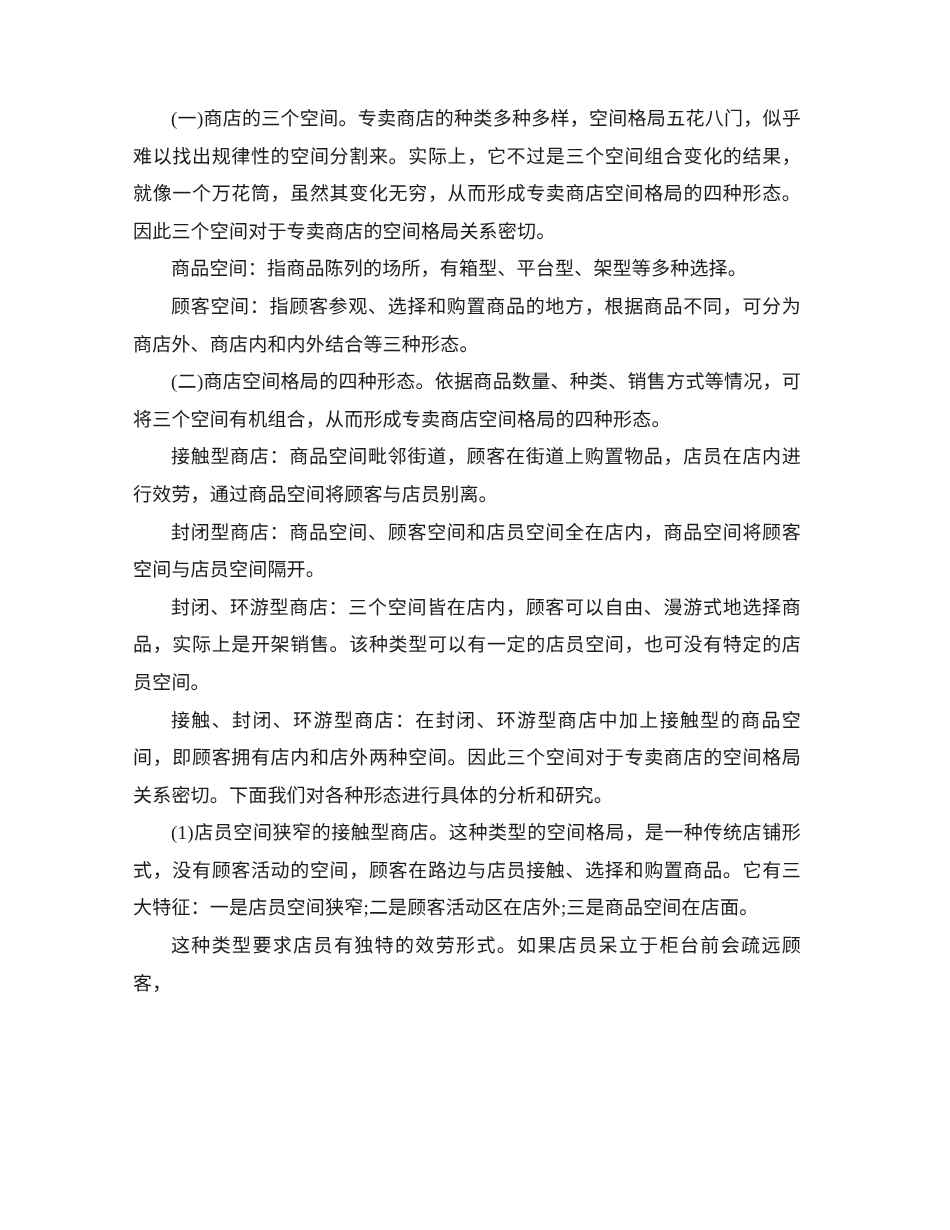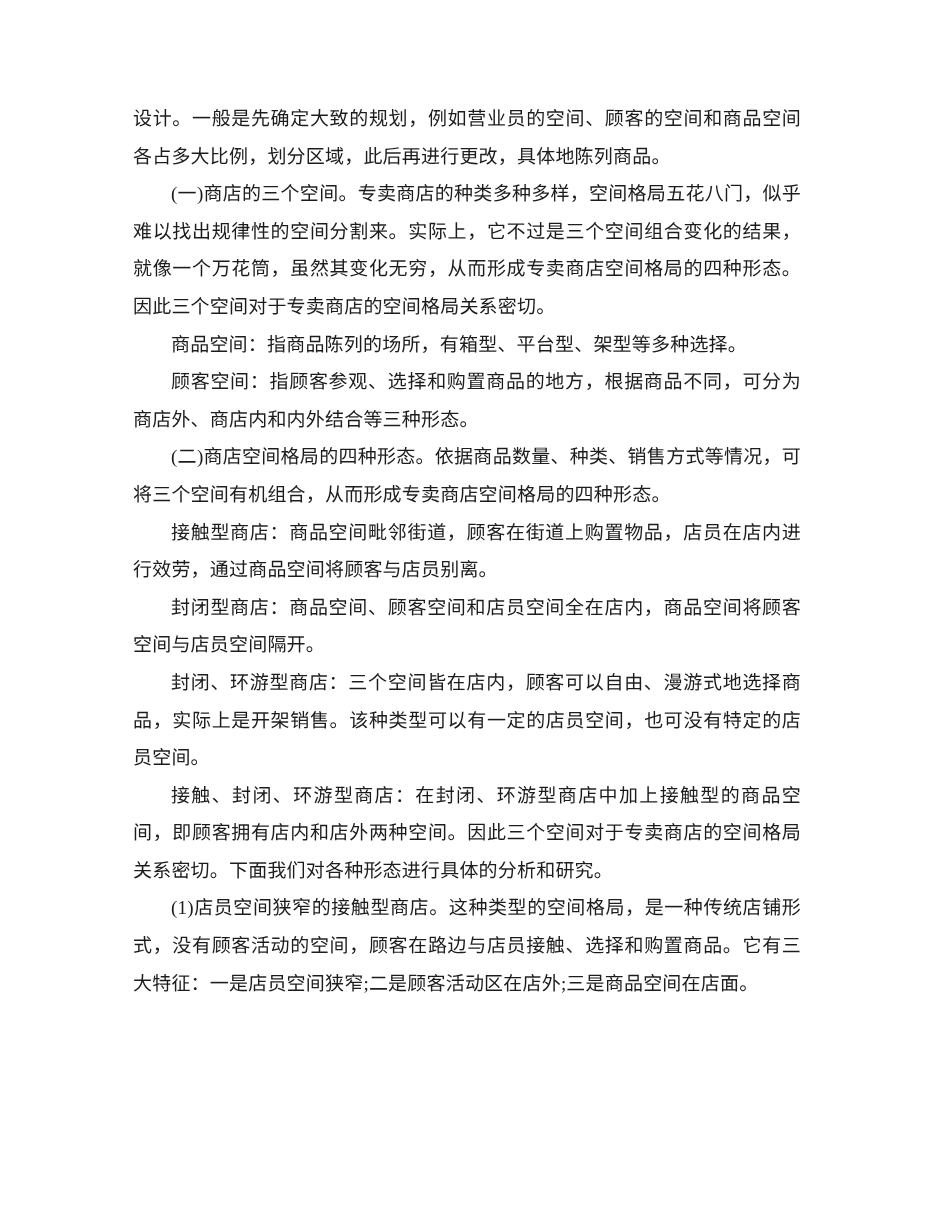--- a/index.html
+++ b/index.html
@@ -33,24 +33,24 @@
   }
   .doc-body p.no-indent {
     text-indent: 0;
   }
 </style>
 </head>
 <body>
 
 <div class="page">
   <div class="doc-body">
-    <p class="no-indent">设计。一般是先确定大致的规划，例如营业员的空间、顾客的空间和商品空间各占多大比例，划分区域，此后再进行更改，具体地陈列商品。</p>
     <p>(一)商店的三个空间。专卖商店的种类多种多样，空间格局五花八门，似乎难以找出规律性的空间分割来。实际上，它不过是三个空间组合变化的结果，就像一个万花筒，虽然其变化无穷，从而形成专卖商店空间格局的四种形态。因此三个空间对于专卖商店的空间格局关系密切。</p>
     <p>商品空间：指商品陈列的场所，有箱型、平台型、架型等多种选择。</p>
     <p>顾客空间：指顾客参观、选择和购置商品的地方，根据商品不同，可分为商店外、商店内和内外结合等三种形态。</p>
     <p>(二)商店空间格局的四种形态。依据商品数量、种类、销售方式等情况，可将三个空间有机组合，从而形成专卖商店空间格局的四种形态。</p>
     <p>接触型商店：商品空间毗邻街道，顾客在街道上购置物品，店员在店内进行效劳，通过商品空间将顾客与店员别离。</p>
     <p>封闭型商店：商品空间、顾客空间和店员空间全在店内，商品空间将顾客空间与店员空间隔开。</p>
     <p>封闭、环游型商店：三个空间皆在店内，顾客可以自由、漫游式地选择商品，实际上是开架销售。该种类型可以有一定的店员空间，也可没有特定的店员空间。</p>
     <p>接触、封闭、环游型商店：在封闭、环游型商店中加上接触型的商品空间，即顾客拥有店内和店外两种空间。因此三个空间对于专卖商店的空间格局关系密切。下面我们对各种形态进行具体的分析和研究。</p>
     <p>(1)店员空间狭窄的接触型商店。这种类型的空间格局，是一种传统店铺形式，没有顾客活动的空间，顾客在路边与店员接触、选择和购置商品。它有三大特征：一是店员空间狭窄;二是顾客活动区在店外;三是商品空间在店面。</p>
+    <p>这种类型要求店员有独特的效劳形式。如果店员呆立于柜台前会疏远顾客，</p>
   </div>
 </div>
 
 </body></html>

